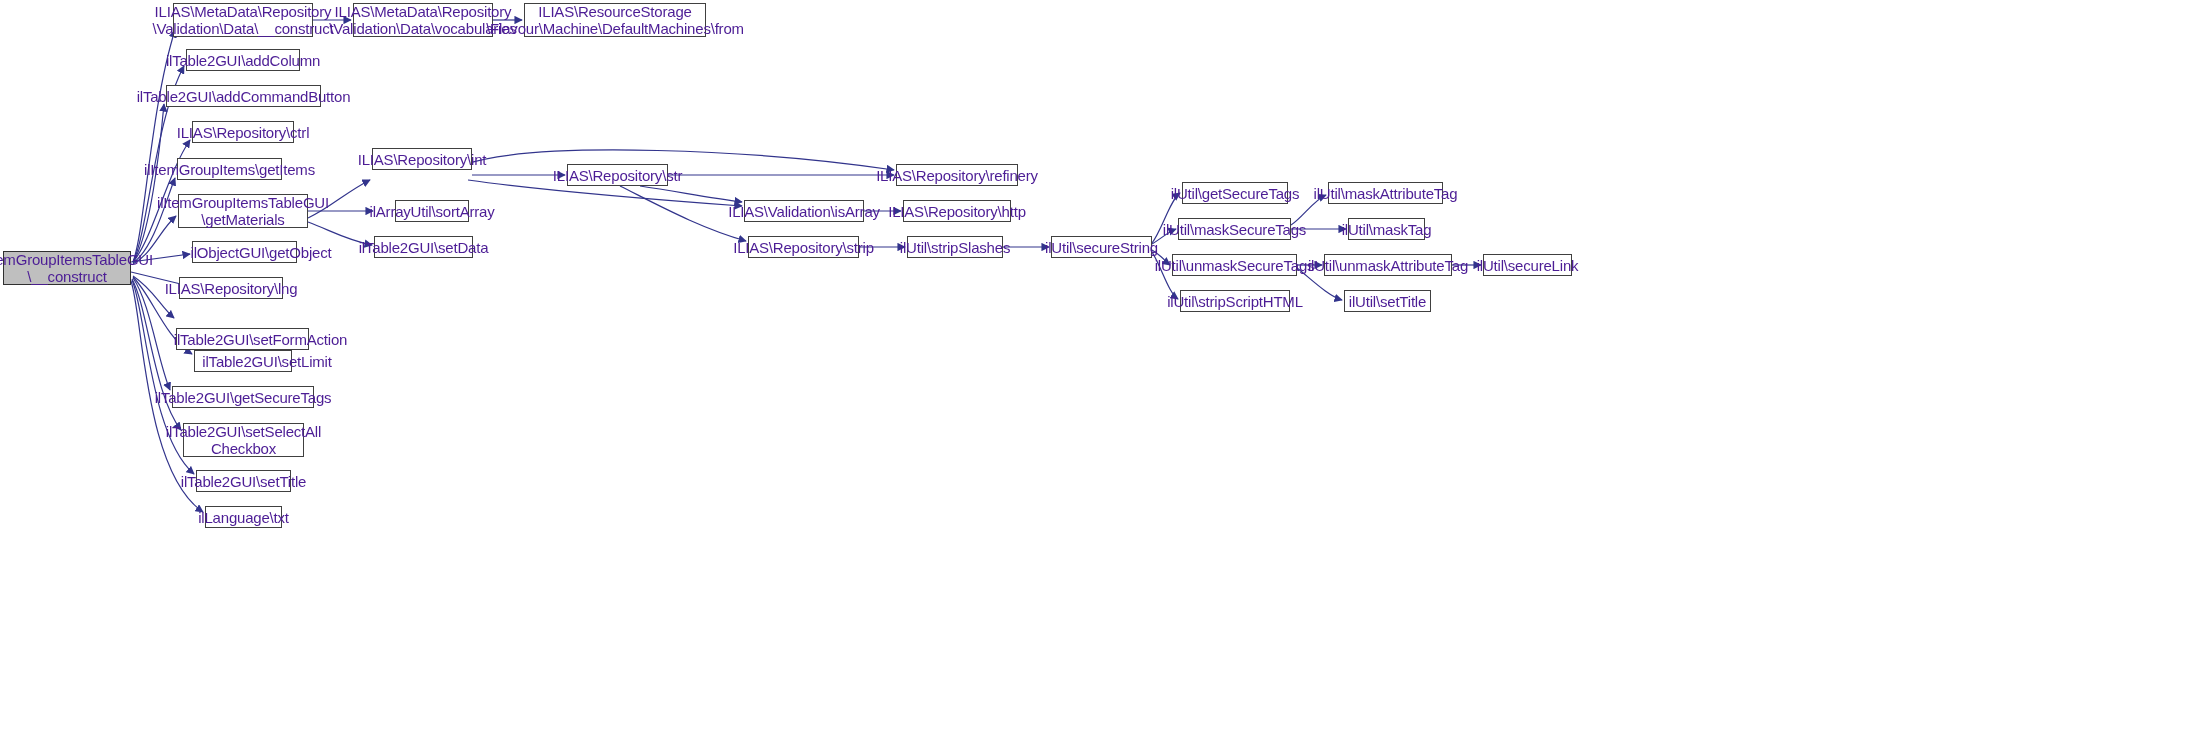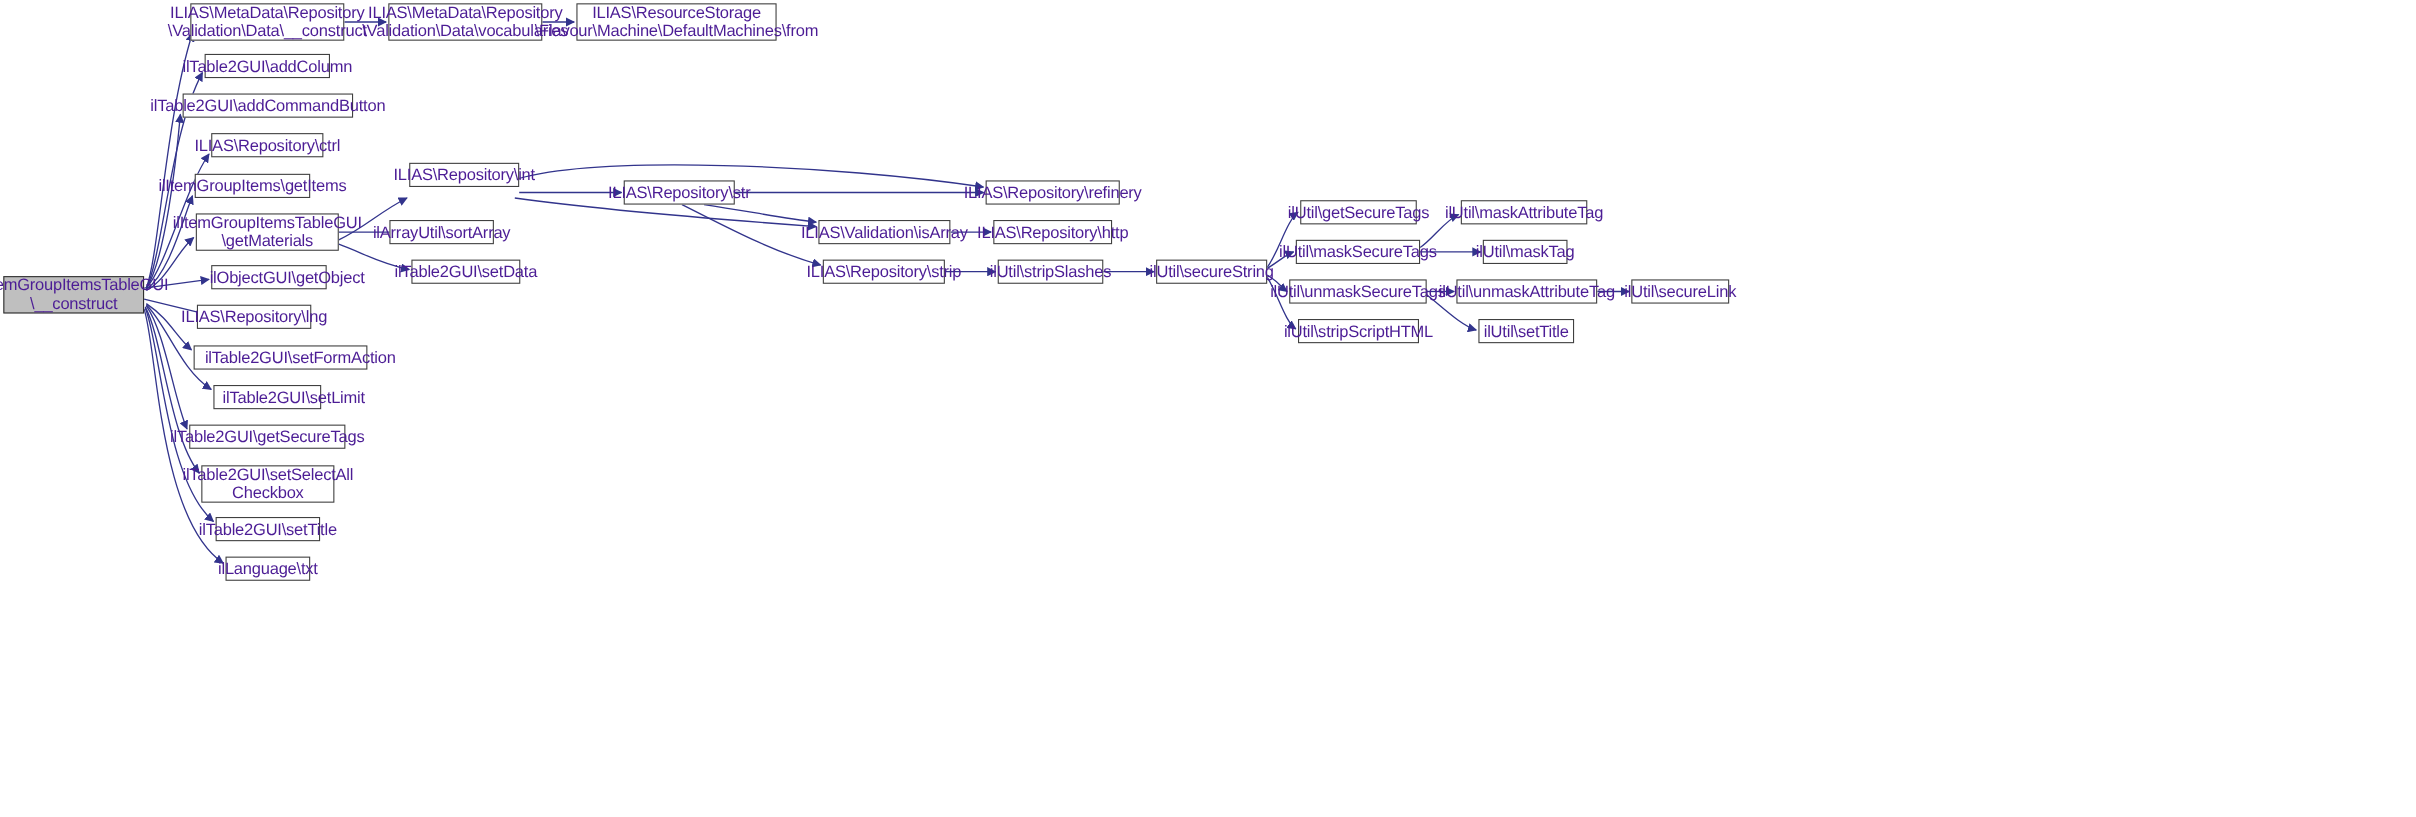--- a/index.html
+++ b/index.html
@@ -99,29 +99,29 @@
       <div class="node" style="left: 524px; top: 3px; width: 182px; height: 34px;">ILIAS\ResourceStorage
 \Flavour\Machine\DefaultMachines\from</div>
       <div class="node" style="left: 186px; top: 49px; width: 114px; height: 22px;">ilTable2GUI\addColumn</div>
       <div class="node" style="left: 166px; top: 85px; width: 155px; height: 22px;">ilTable2GUI\addCommandButton</div>
       <div class="node" style="left: 192px; top: 121px; width: 102px; height: 22px;">ILIAS\Repository\ctrl</div>
       <div class="node" style="left: 177px; top: 158px; width: 105px; height: 22px;">ilItemGroupItems\getItems</div>
       <div class="node" style="left: 178px; top: 194px; width: 130px; height: 34px;">ilItemGroupItemsTableGUI
 \getMaterials</div>
       <div class="node" style="left: 192px; top: 241px; width: 105px; height: 22px; padding-left: 33px;">ilObjectGUI\getObject</div>
       <div class="node" style="left: 179px; top: 277px; width: 104px; height: 22px;">ILIAS\Repository\lng</div>
-      <div class="node" style="left: 176px; top: 314px; width: 158px; height: 22px; padding-left: 36px;">ilTable2GUI\setFormAction</div>
+      <div class="node" style="left: 176px; top: 328px; width: 133px; height: 22px; padding-left: 36px;">ilTable2GUI\setFormAction</div>
       <div class="node" style="left: 194px; top: 350px; width: 98px; height: 22px; padding-left: 48px;">ilTable2GUI\setLimit</div>
       <div class="node" style="left: 172px; top: 386px; width: 142px; height: 22px;">ilTable2GUI\getSecureTags</div>
       <div class="node" style="left: 183px; top: 423px; width: 121px; height: 34px;">ilTable2GUI\setSelectAll
 Checkbox</div>
       <div class="node" style="left: 196px; top: 470px; width: 95px; height: 22px;">ilTable2GUI\setTitle</div>
       <div class="node" style="left: 205px; top: 506px; width: 77px; height: 22px;">ilLanguage\txt</div>
       <div class="node" style="left: 372px; top: 148px; width: 100px; height: 22px;">ILIAS\Repository\int</div>
-      <div class="node" style="left: 354px; top: 200px; width: 95px; height: 22px;">ilArrayUtil\sortArray</div>
+      <div class="node" style="left: 395px; top: 200px; width: 74px; height: 22px;">ilArrayUtil\sortArray</div>
       <div class="node" style="left: 374px; top: 236px; width: 99px; height: 22px;">ilTable2GUI\setData</div>
       <div class="node" style="left: 567px; top: 164px; width: 101px; height: 22px;">ILIAS\Repository\str</div>
       <div class="node" style="left: 744px; top: 200px; width: 120px; height: 22px;">ILIAS\Validation\isArray</div>
       <div class="node" style="left: 748px; top: 236px; width: 111px; height: 22px;">ILIAS\Repository\strip</div>
       <div class="node" style="left: 896px; top: 164px; width: 122px; height: 22px;">ILIAS\Repository\refinery</div>
       <div class="node" style="left: 903px; top: 200px; width: 108px; height: 22px;">ILIAS\Repository\http</div>
       <div class="node" style="left: 907px; top: 236px; width: 96px; height: 22px;">ilUtil\stripSlashes</div>
       <div class="node" style="left: 1051px; top: 236px; width: 101px; height: 22px;">ilUtil\secureString</div>
       <div class="node" style="left: 1182px; top: 182px; width: 106px; height: 22px;">ilUtil\getSecureTags</div>
       <div class="node" style="left: 1178px; top: 218px; width: 113px; height: 22px;">ilUtil\maskSecureTags</div>

